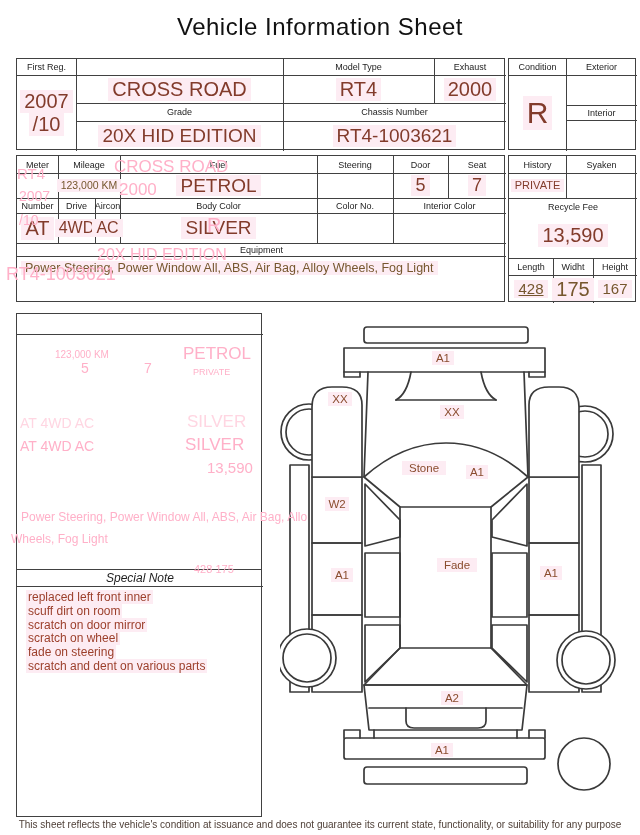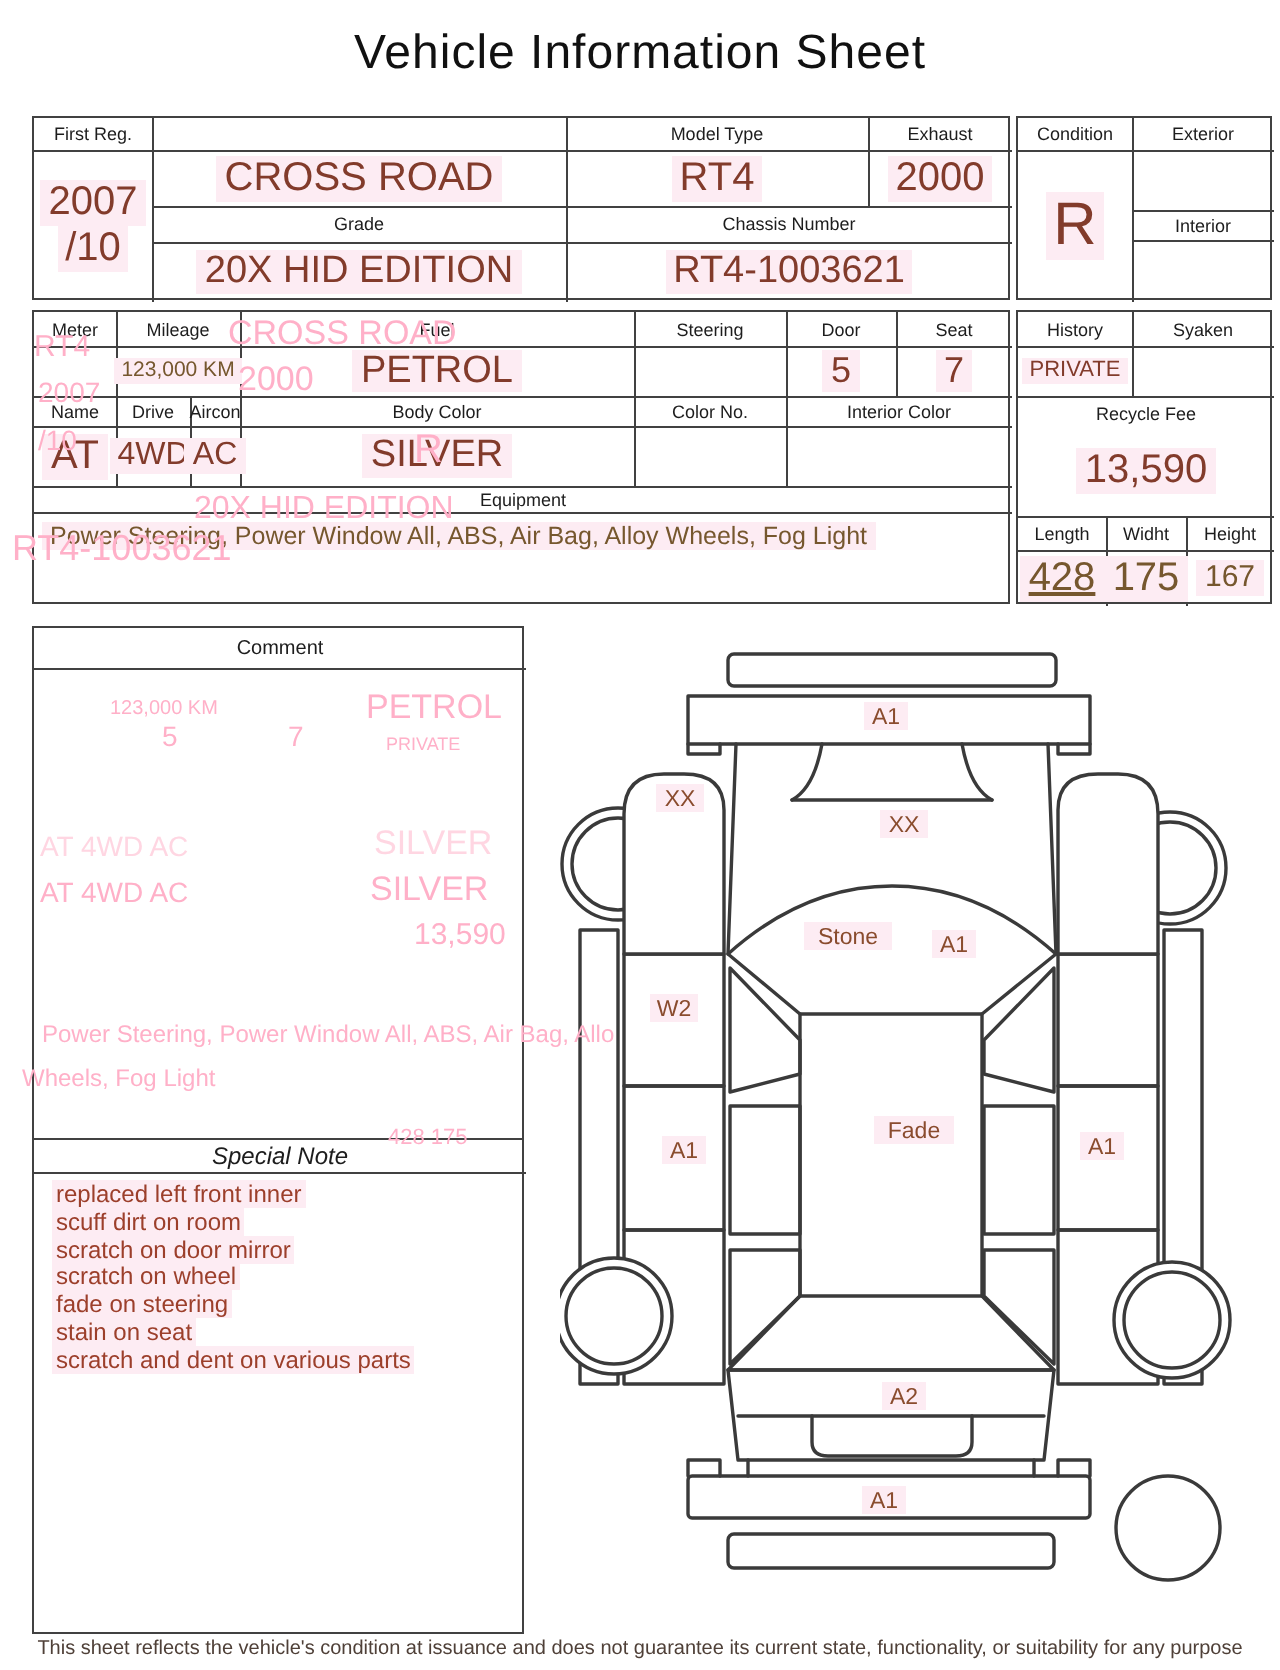--- a/index.html
+++ b/index.html
@@ -107,21 +107,21 @@
     <div class="val" style="left:103px;top:17px;width:197px;height:25px;font-size:19px;">
         <span class="hl">PETROL</span>
       </div>
     <div class="val" style="left:376px;top:17px;width:55px;height:25px;font-size:18px;">
         <span class="hl">5</span>
       </div>
     <div class="val" style="left:431px;top:17px;width:58px;height:25px;font-size:18px;">
         <span class="hl">7</span>
       </div>
 
-    <div class="hdr" style="left:0;top:42px;width:41px;height:15px;">Name</div>
+    <div class="hdr" style="left:0;top:42px;width:41px;height:15px;">Number</div>
     <div class="hdr" style="left:41px;top:42px;width:37px;height:15px;">Drive</div>
     <div class="hdr" style="left:78px;top:42px;width:25px;height:15px;">Aircon</div>
     <div class="hdr" style="left:103px;top:42px;width:197px;height:15px;">Body Color</div>
     <div class="hdr" style="left:300px;top:42px;width:76px;height:15px;">Color No.</div>
     <div class="hdr" style="left:376px;top:42px;width:113px;height:15px;">Interior Color</div>
 
     <div class="val" style="left:0;top:57px;width:41px;height:30px;font-size:20px;">
         <span class="hl">AT</span>
       </div>
     <div class="val" style="left:41px;top:57px;width:37px;height:30px;font-size:16px;">
@@ -156,46 +156,44 @@
       </div>
 
     <div class="hdr" style="left:0;top:44px;width:128px;height:14px;">Recycle Fee</div>
     <div class="val" style="left:0;top:58px;width:128px;height:42px;font-size:20px;">
         <span class="hl">13,590</span>
       </div>
 
     <div class="hdr" style="left:0;top:102px;width:44px;height:17px;">Length</div>
     <div class="hdr" style="left:44px;top:102px;width:40px;height:17px;">Widht</div>
     <div class="hdr" style="left:84px;top:102px;width:44px;height:17px;">Height</div>
-    <div class="val olive" style="left:0;top:119px;width:44px;height:28px;font-size:20px;text-decoration:underline;">
+    <div class="val olive" style="left:0;top:119px;width:44px;height:28px;font-size:15px;text-decoration:underline;">
         <span class="hl">428</span>
       </div>
     <div class="val olive" style="left:44px;top:119px;width:40px;height:28px;font-size:20px;">
         <span class="hl">175</span>
       </div>
     <div class="val olive" style="left:84px;top:119px;width:44px;height:28px;font-size:15px;">
         <span class="hl">167</span>
       </div>
   </div>
 
   <div class="box" style="left:16px;top:313px;width:246px;height:257px;">
     <div class="hline" style="left:0;top:20px;width:246px;"></div>
-    <div class="hdr" style="left:0;top:0;width:246px;height:20px;font-size:10px;">Comment</div>
   </div>
 
   <div class="box" style="left:16px;top:569px;width:246px;height:248px;">
     <div class="hline" style="left:0;top:16px;width:246px;"></div>
     <div class="hdr" style="left:0;top:0;width:246px;height:16px;font-size:12px;font-style:italic;">Special Note</div>
     <div class="abs notes" style="left:9px;top:21px;">
       <div><span class="hl">replaced left front inner</span></div>
       <div><span class="hl">scuff dirt on room</span></div>
       <div><span class="hl">scratch on door mirror</span></div>
       <div><span class="hl">scratch on wheel</span></div>
       <div><span class="hl">fade on steering</span></div>
-      <div><span class="hl">stain on seat</span></div>
       <div><span class="hl">scratch and dent on various parts</span></div>
     </div>
   </div>
 
   <svg class="abs" style="left:280px;top:315px;" width="356" height="490" viewBox="0 0 356 490">
     <g stroke="#3a3a3a" stroke-width="1.7" fill="none" stroke-linejoin="round" stroke-linecap="round">
 
       <rect x="10" y="150" width="19" height="227"></rect>
       <rect x="302" y="150" width="19" height="227"></rect>
 

